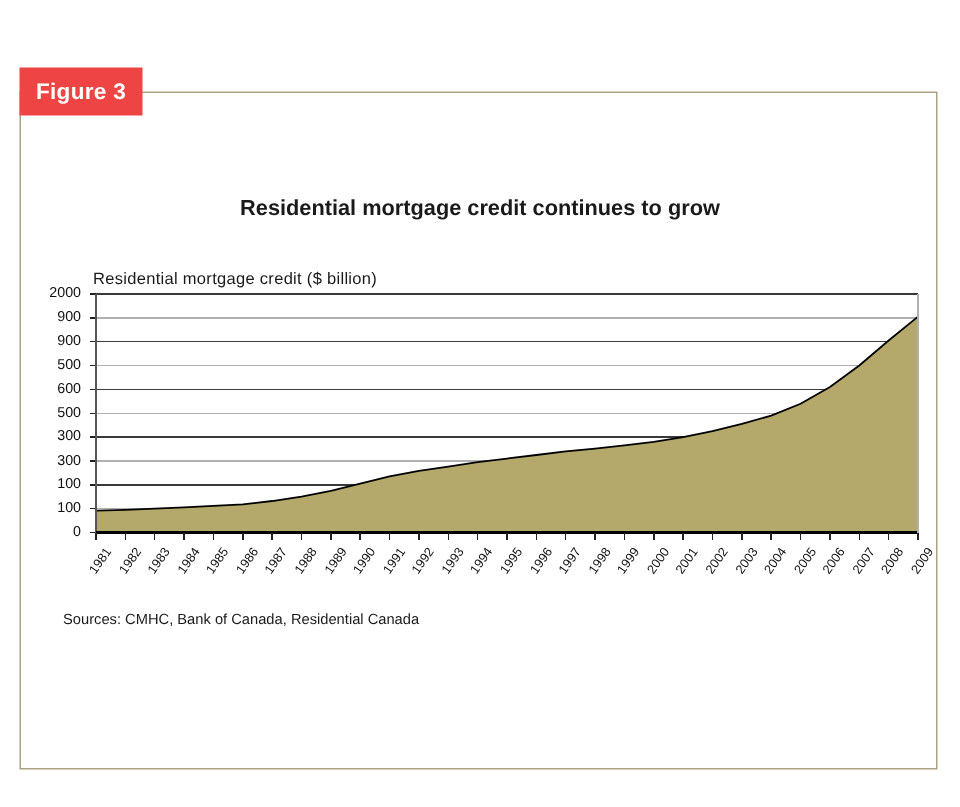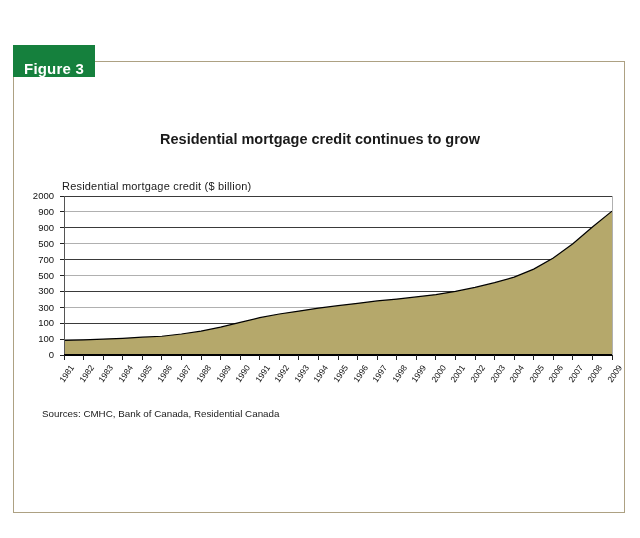--- a/index.html
+++ b/index.html
@@ -15,23 +15,23 @@
     overflow: hidden;
   }
 
   
   #figure-banner {
     position: absolute;
     left: 13px;
     top: 45px;
     width: 82px;
     height: 32px;
-    background: #15803d;
+    background: #ef4444;
     display: flex;
-    align-items: flex-end;
+    align-items: center;
     justify-content: center;
     z-index: 3;
   }
   #figure-banner .label {
     color: #ffffff;
     font-size: 15px;
     font-weight: bold;
     letter-spacing: 0.2px;
   }
 
@@ -201,21 +201,21 @@
 </div>
 
 <div id="sources-note">Sources: CMHC, Bank of Canada, Residential Canada</div>
 
 <div class="y-tick-label" style="left: 18px; top: 349px;">0</div>
 <div class="y-tick-label" style="left: 18px; top: 333.1px;">100</div>
 <div class="y-tick-label" style="left: 18px; top: 317.2px;">100</div>
 <div class="y-tick-label" style="left: 18px; top: 302px;">300</div>
 <div class="y-tick-label" style="left: 18px; top: 285.4px;">300</div>
 <div class="y-tick-label" style="left: 18px; top: 269.5px;">500</div>
-<div class="y-tick-label" style="left: 18px; top: 253.6px;">700</div>
+<div class="y-tick-label" style="left: 18px; top: 253.6px;">600</div>
 <div class="y-tick-label" style="left: 18px; top: 237.7px;">500</div>
 <div class="y-tick-label" style="left: 18px; top: 221.8px;">900</div>
 <div class="y-tick-label" style="left: 18px; top: 205.9px;">900</div>
 <div class="y-tick-label" style="left: 18px; top: 190px;">2000</div>
 <div class="x-tick-label" style="left: 40px; top: 363px; width: 28px;">1981</div>
 <div class="x-tick-label" style="left: 59.5714px; top: 363px; width: 28px;">1982</div>
 <div class="x-tick-label" style="left: 79.1429px; top: 363px; width: 28px;">1983</div>
 <div class="x-tick-label" style="left: 98.7143px; top: 363px; width: 28px;">1984</div>
 <div class="x-tick-label" style="left: 118.286px; top: 363px; width: 28px;">1985</div>
 <div class="x-tick-label" style="left: 137.857px; top: 363px; width: 28px;">1986</div>

